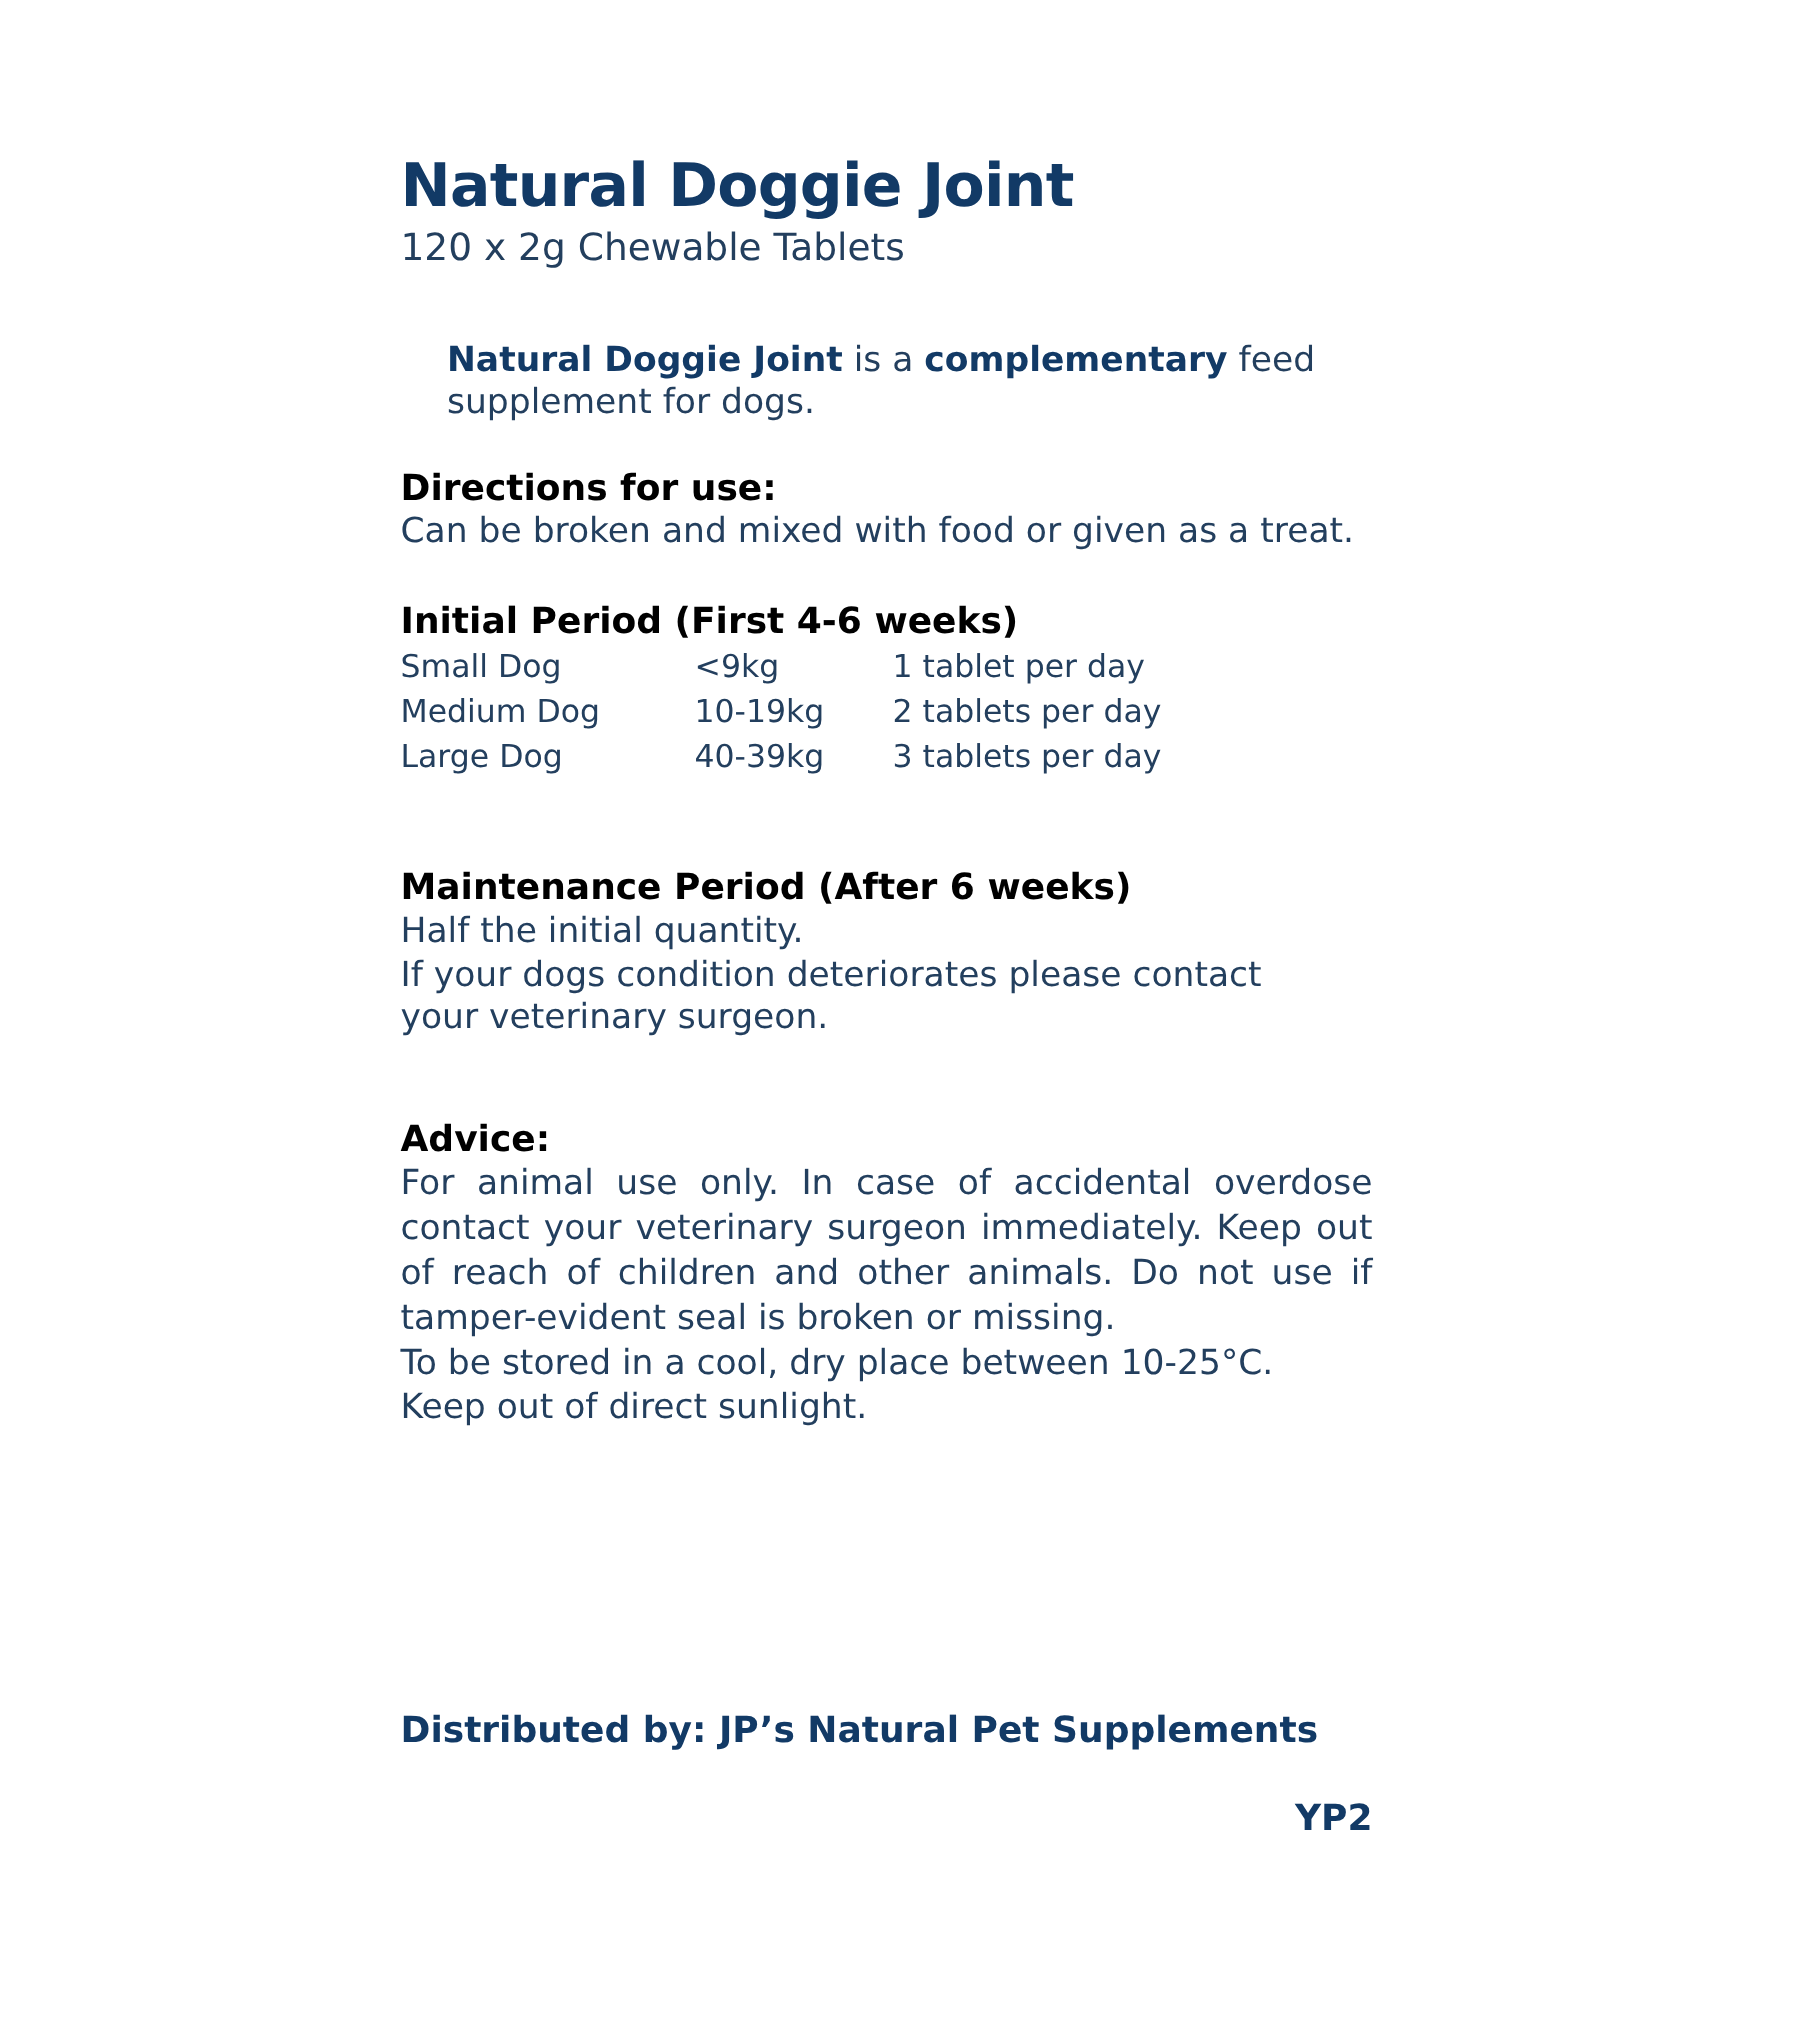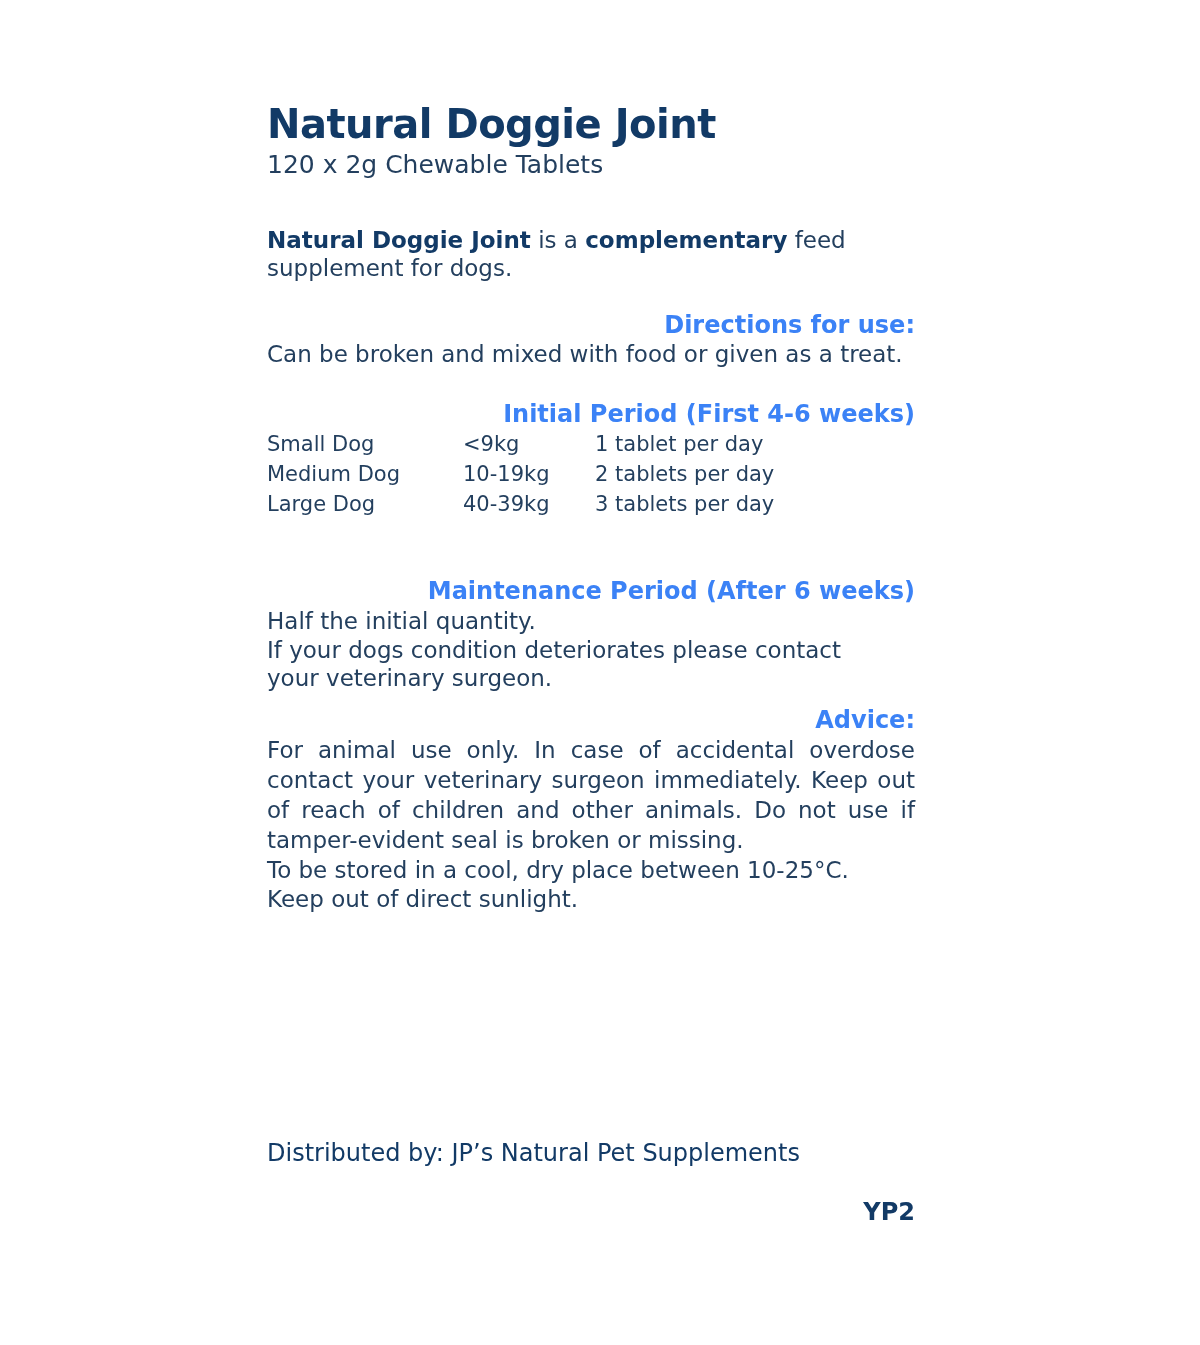--- a/index.html
+++ b/index.html
@@ -2,30 +2,30 @@
 <html><head>
 <meta charset="utf-8">
 <style>
   html, body { margin: 0; padding: 0; background: #ffffff; }
   body { width: 1200px; height: 1345px; position: relative; font-family: "DejaVu Sans", sans-serif; color: #1f3a5a; }
   .page { position: absolute; left: 267px; top: 98px; width: 648px; }
   .title { font-weight: bold; font-size: 40px; color: #123a66; letter-spacing: -0.5px; line-height: 52px; margin: 0; }
   .subtitle { font-size: 25px; color: #233f5e; line-height: 30px; margin: 0; }
   .b { font-weight: bold; color: #123a66; }
   .para { font-size: 23px; line-height: 28px; color: #233f5e; }
-  .intro { position: absolute; top: 128px; width: 640px; }
+  .intro { position: absolute; top: 128px; width: 640px; margin-left: 31px; }
   .sec { position: absolute; width: 648px; }
-  .h { font-weight: bold; font-size: 24px; color: #3b82f6; line-height: 30px; text-align: right; }
+  .h { font-weight: bold; font-size: 24px; color: #000000; line-height: 30px; }
   .row { display: flex; font-size: 21px; line-height: 30px; color: #233f5e; }
   .c1 { width: 196px; }
   .c2 { width: 126px; }
   .c3 { flex: 1; padding-left: 6px; }
   .justify { text-align: justify; text-align-last: left; }
   .footer { position: absolute; top: 1040px; width: 648px; }
-  .fl { font-weight: normal; font-size: 24px; color: #123a66; line-height: 30px; }
+  .fl { font-weight: bold; font-size: 24px; color: #123a66; line-height: 30px; }
   .code { position: absolute; right: 0; top: 60px; font-weight: bold; font-size: 24px; color: #123a66; }
 </style>
 </head>
 <body>
 
 <div class="page">
   <h1 class="title">Natural Doggie Joint</h1>
   <p class="subtitle">120 x 2g Chewable Tablets</p>
 
   <div class="intro para">
@@ -55,21 +55,21 @@
       <span class="c3">3 tablets per day</span>
     </div>
   </div>
 
   <div class="sec" style="top:478px">
     <div class="h">Maintenance Period (After 6 weeks)</div>
     <div class="para" style="line-height:30px">Half the initial quantity.</div>
     <div class="para" style="width:630px">If your dogs condition deteriorates please contact your veterinary surgeon.</div>
   </div>
 
-  <div class="sec" style="top:607px">
+  <div class="sec" style="top:646px">
     <div class="h">Advice:</div>
     <div class="para justify" style="line-height:30px">For animal use only. In case of accidental overdose contact your veterinary surgeon immediately. Keep out of reach of children and other animals. Do not use if tamper-evident seal is broken or missing.</div>
     <div class="para" style="line-height:30px">To be stored in a cool, dry place between 10-25°C.</div>
     <div class="para">Keep out of direct sunlight.</div>
   </div>
 
   <div class="footer">
     <div class="fl">Distributed by: JP’s Natural Pet Supplements</div>
     <div class="code">YP2</div>
   </div>

